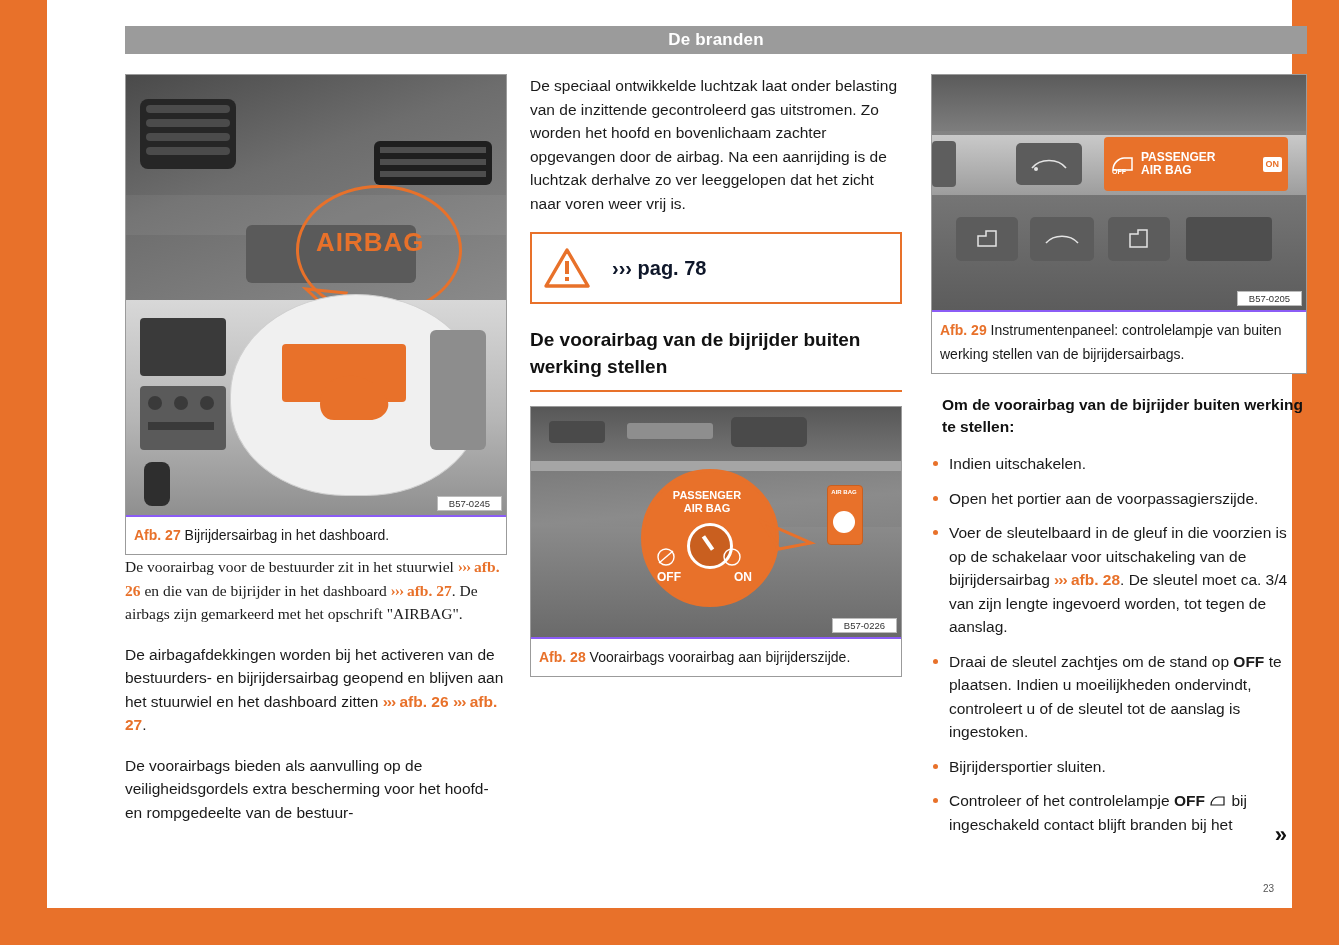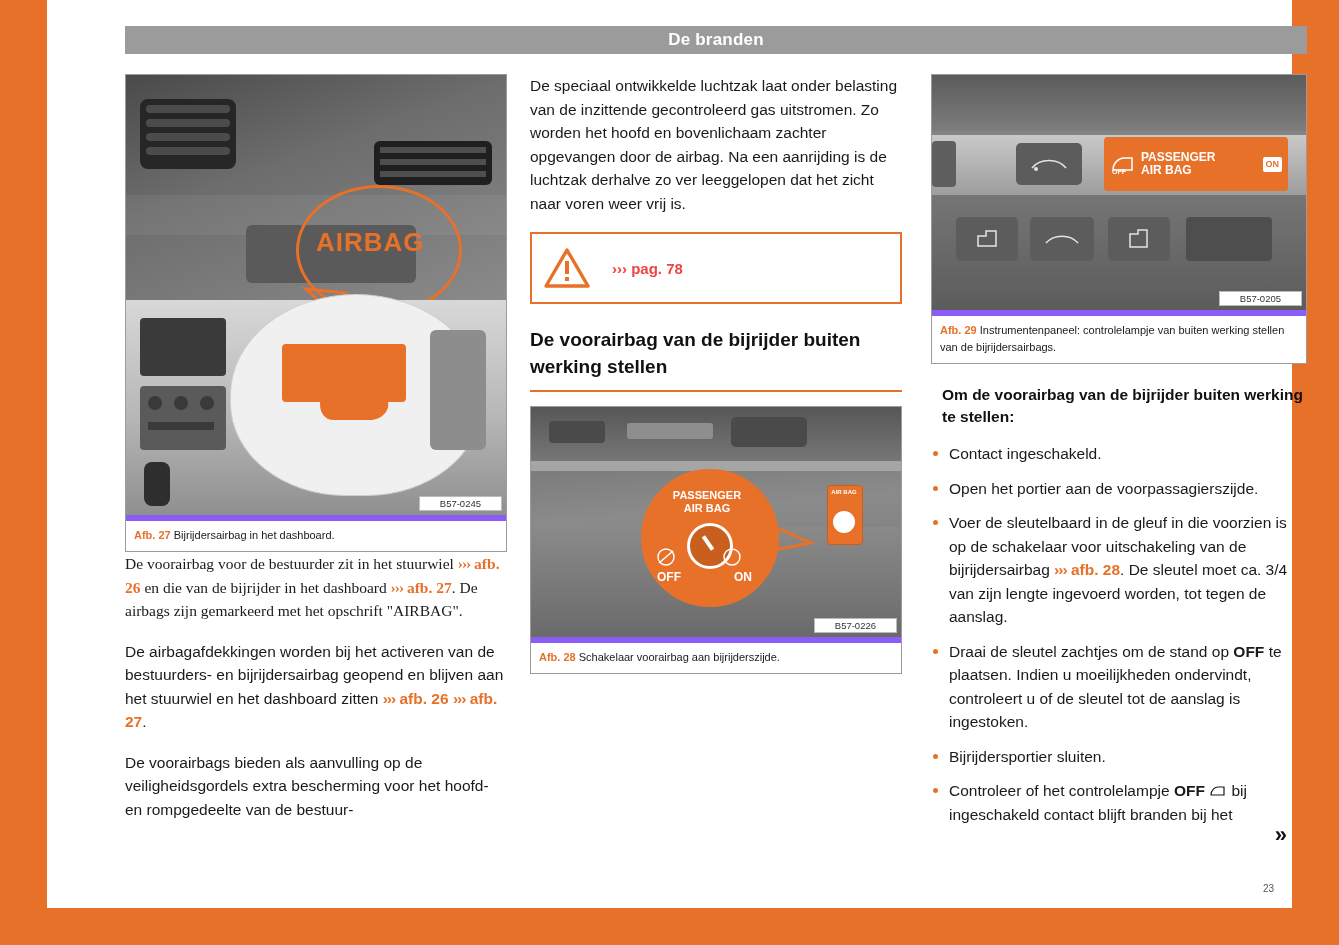--- a/index.html
+++ b/index.html
@@ -56,56 +56,56 @@
   b.bold { font-weight: bold; }
 
   
   .fig {
     border: 1px solid #9b9b9b;
     background: #ffffff;
     position: relative;
     box-sizing: border-box;
   }
   .fig-caption {
-    font-size: 11px;
-    line-height: 17px;
+    font-size: 14px;
+    line-height: 24px;
     padding: 6px 8px 7px 8px;
     color: #1a1a1a;
-    border-top: 6px solid #8b5cf6;
+    border-top: 2px solid #8b5cf6;
   }
   .fig-caption .lbl { color: #e8712a; font-weight: bold; }
 
   .imgbox { position: relative; overflow: hidden; }
 
   .code-tag {
     position: absolute;
     right: 4px;
     bottom: 4px;
     background: #ffffff;
     color: #333;
     font-size: 9.5px;
-    padding: 1px 20px;
+    padding: 1px 11px;
     border: 1px solid #bbb;
     font-family: "Liberation Sans", sans-serif;
   }
 
   
   .warnbox {
     border: 2px solid #e8712a;
     display: flex;
     align-items: center;
     padding: 14px 12px;
     margin-bottom: 22px;
     box-sizing: border-box;
   }
   .warn-tri {
     width: 46px; height: 40px; flex: 0 0 46px;
     position: relative; margin-right: 22px;
   }
-  .warn-text { font-size: 15px; font-weight: bold; color: #ef4444; }
+  .warn-text { font-size: 20px; font-weight: bold; color: #0f172a; }
 
   h2.sub {
     font-size: 19px;
     line-height: 27px;
     font-weight: bold;
     margin: 0 0 10px 0;
     color: #111;
   }
   .rule {
     height: 2px;
@@ -347,21 +347,21 @@
         </svg>
 
         <div class="sw-small" style="left:296px;top:78px;width:34px;height:58px;border-radius:4px;"></div>
         <div style="position:absolute;left:300px;top:82px;width:26px;font-size:6px;color:#fff;font-weight:bold;text-align:center;">AIR BAG</div>
         <div style="position:absolute;left:302px;top:104px;width:22px;height:22px;border-radius:50%;background:#fff;"></div>
 
         <div class="code-tag">B57-0226</div>
       </div>
       <div class="fig-caption">
         <span class="lbl">Afb. 28</span>
-        <span>Schakelaar voorairbag aan bijrijderszijde.</span>
+        <span>Voorairbags voorairbag aan bijrijderszijde.</span>
       </div>
     </div>
   </div>
 
   <div class="col col3">
 
     <div class="fig">
       <div class="imgbox dash29">
         <div style="position:absolute;left:0;top:0;width:100%;height:56px;background:linear-gradient(180deg,#5b5b5b,#7d7d7d);"></div>
         <div class="panel-strip"></div>
@@ -409,21 +409,21 @@
       </div>
       <div class="fig-caption">
         <span class="lbl">Afb. 29</span>
         <span>Instrumentenpaneel: controlelampje van buiten werking stellen van de bijrijdersairbags.</span>
       </div>
     </div>
 
     <h3 class="sub3" style="margin-top:20px;margin-left:11px;">Om de voorairbag van de bijrijder buiten werking te stellen:</h3>
 
     <ul class="bullets">
-      <li>Contact ingeschakeld.</li>
+      <li>Indien uitschakelen.</li>
       <li>Open het portier aan de voorpassagierszijde.</li>
       <li>Voer de sleutelbaard in de gleuf in die voorzien is op de schakelaar voor uitschakeling van de bijrijdersairbag <span class="arrows">›››</span> <span class="orange">afb. 28</span>. De sleutel moet ca. 3/4 van zijn lengte ingevoerd worden, tot tegen de aanslag.</li>
       <li>Draai de sleutel zachtjes om de stand op <b class="bold">OFF</b> te plaatsen. Indien u moeilijkheden ondervindt, controleert u of de sleutel tot de aanslag is ingestoken.</li>
       <li>Bijrijdersportier sluiten.</li>
       <li>Controleer of het controlelampje <b class="bold">OFF</b>
         <svg width="18" height="14" viewBox="0 0 18 14" style="display:inline-block;vertical-align:-2px;">
           <path d="M2,11 C2,6 6,3 9,3 L15,3 L15,11 Z" fill="none" stroke="#1a1a1a" stroke-width="1.2"></path>
         </svg>
         bij ingeschakeld contact blijft branden bij het</li>
     </ul>

